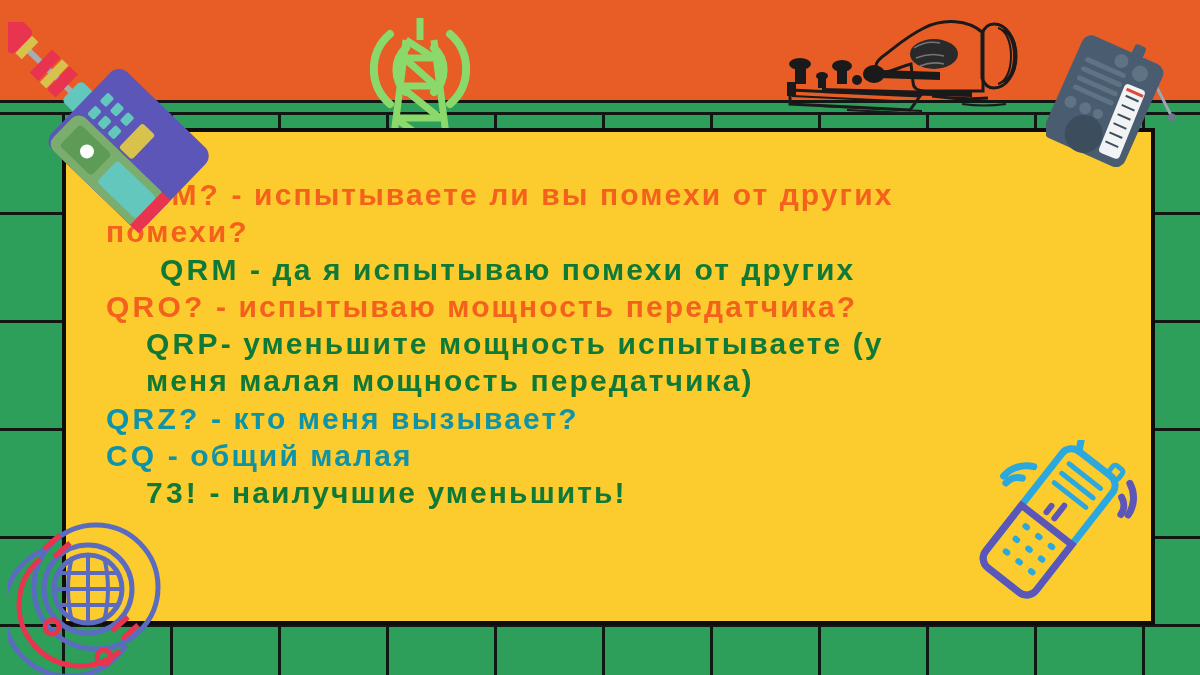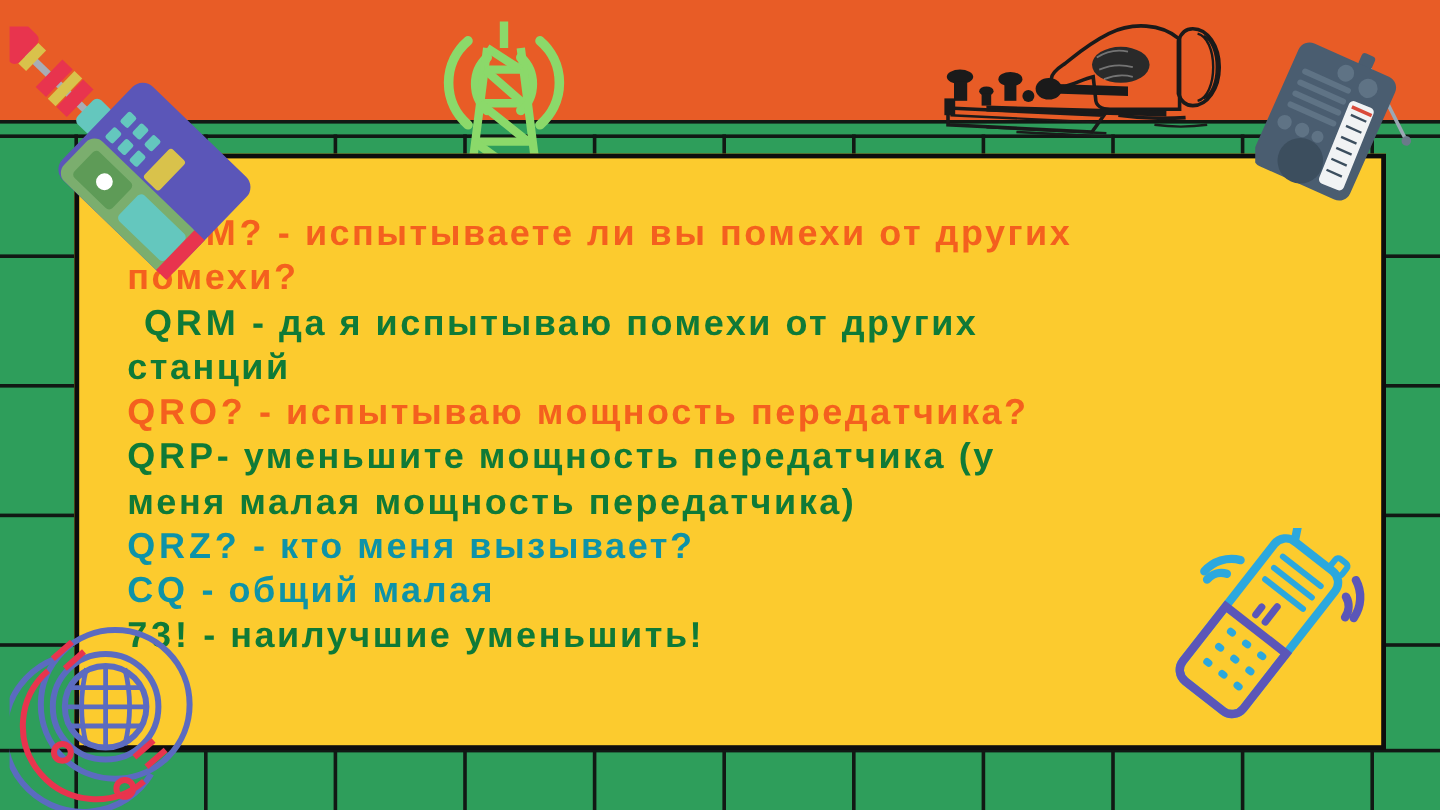--- a/index.html
+++ b/index.html
@@ -38,21 +38,21 @@
     line-height:1.175;
   }
   .tline {
     font-weight:700;
     font-size:30px;
     letter-spacing:2.1px;
     white-space:nowrap;
     padding:1px 0;
   }
   .c-orange { color:#F4601E; }
-  .c-green  { color:#0F7A37; }
+  .c-green  { color:#0F7A37;margin-left:40px; }
   .c-teal   { color:#0E93A8; }
   .tline .code { letter-spacing:3.2px; }
   .tline .ind { display:inline-block; width:14px; }
 
   
   .deco { position:absolute; }
 
   
   .tower { left:330px; top:-4px; z-index:3; }
   
@@ -317,32 +317,29 @@
       </div>
 
       <div class="tline c-orange">
         <span>помехи?</span>
       </div>
 
       <div class="tline c-green">
         <span class="ind"></span><span class="code">QRM</span><span> - да я испытываю помехи от других</span>
       </div>
 
-      <div class="tline c-green">
-        <span>станций</span>
-      </div>
 
       <div class="tline c-orange">
         <span class="code">QRO?</span><span> - испытываю мощность передатчика?</span>
       </div>
 
 
 
       <div class="tline c-green">
-        <span class="code">QRP</span><span>- уменьшите мощность передатчика (у</span>
+        <span class="code">QRP</span><span>- уменьшите мощность испытываете (у</span>
       </div>
 
       <div class="tline c-green">
         <span>меня малая мощность передатчика)</span>
       </div>
 
       <div class="tline c-teal">
         <span class="code">QRZ?</span><span> - кто меня вызывает?</span>
       </div>
 

